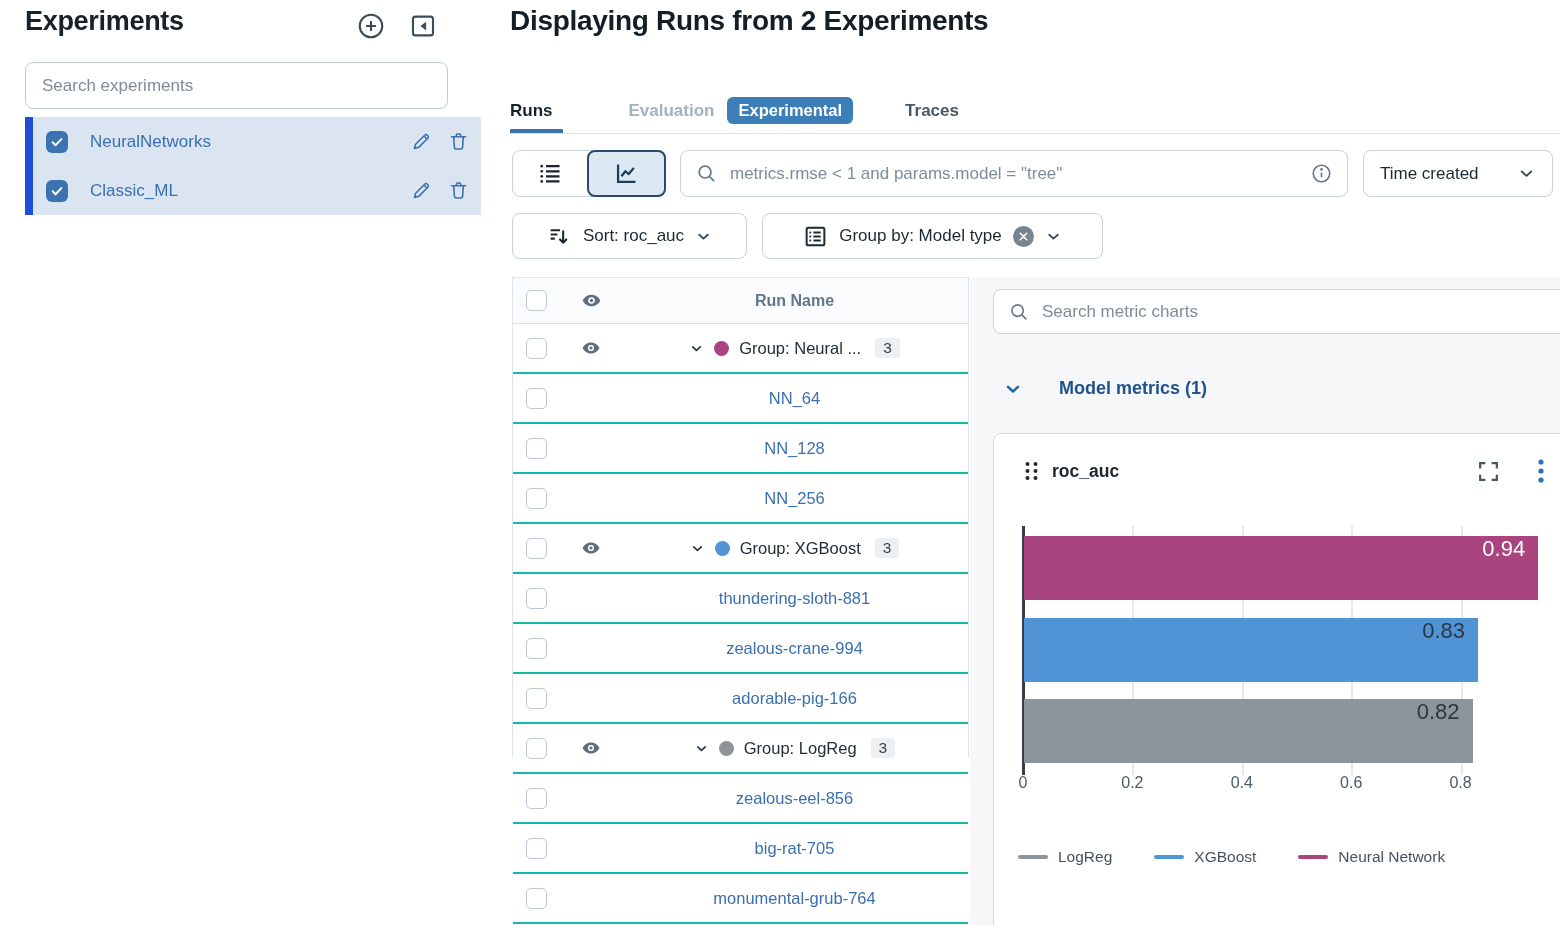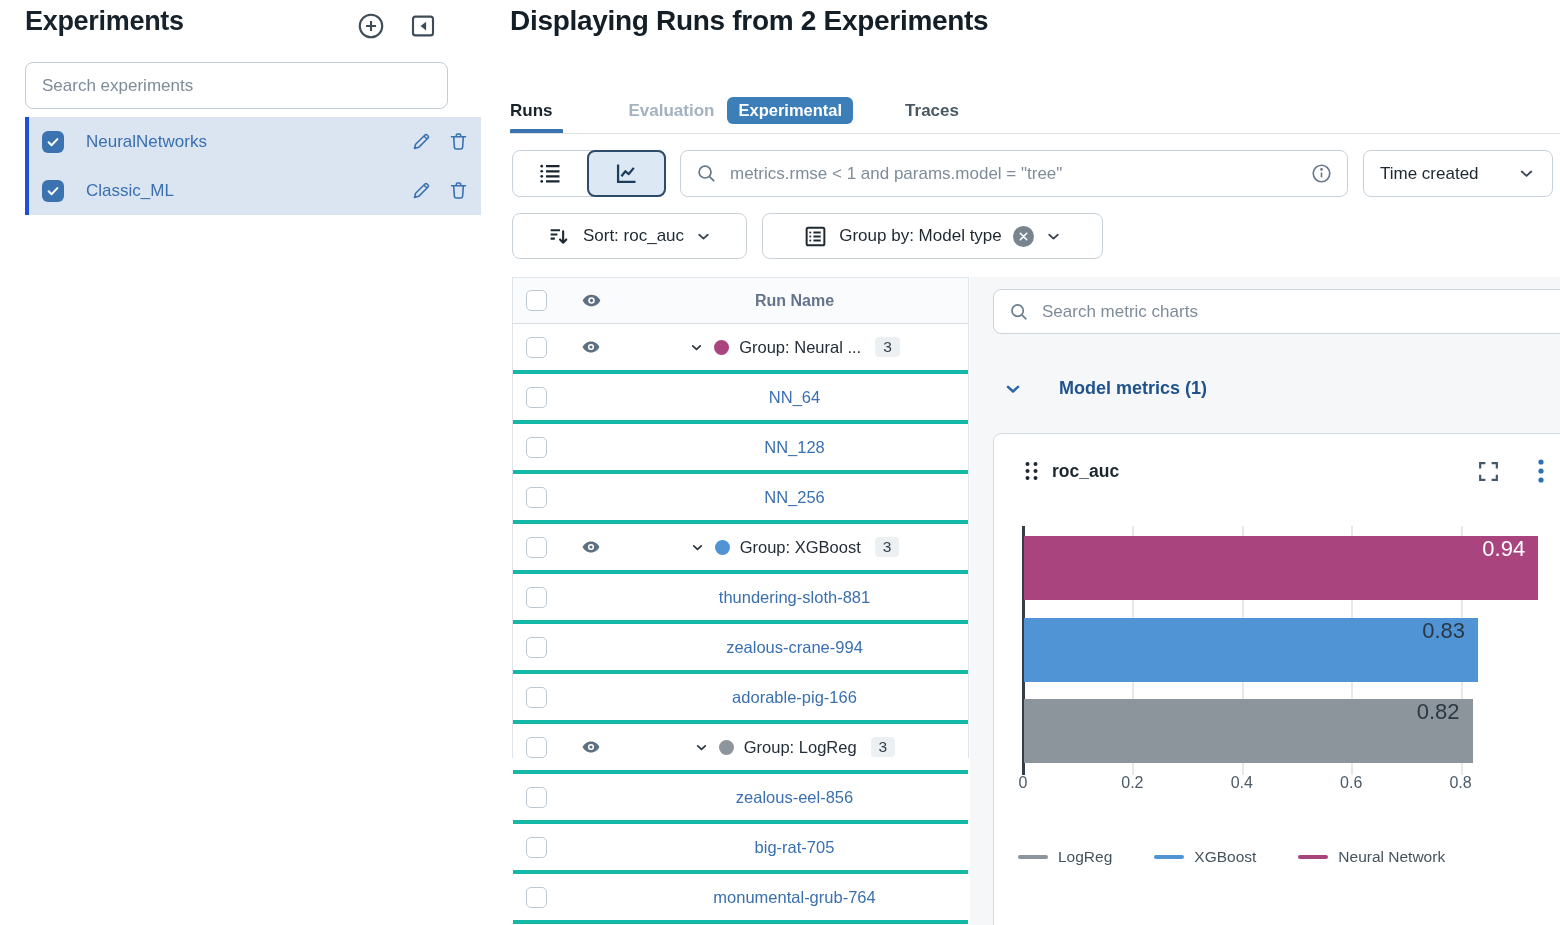--- a/index.html
+++ b/index.html
@@ -9,21 +9,21 @@
   svg { display:block; }
 
   
   .sb-title { position:absolute; left:25px; top:6px; font-size:27px; font-weight:700; color:#17222b; letter-spacing:-0.3px; }
   .sb-actions { position:absolute; left:356px; top:11px; display:flex; gap:22px; }
   .icon-btn { cursor:pointer; }
   .sb-search { position:absolute; left:25px; top:62px; width:423px; height:47px;
     border:1px solid #c3ccd5; border-radius:8px; padding:0 16px; font-size:17px;
     color:#55656f; outline:none; background:#fff; font-family:"Liberation Sans",sans-serif; }
   .sb-search::placeholder { color:#7e8c9a; }
-  .exp-block { position:absolute; left:25px; top:117px; width:456px; border-left:4px solid #1d4ed8; }
+  .exp-block { position:absolute; left:25px; top:117px; width:456px; border-left:8px solid #1d4ed8; }
   .exp-row { height:49px; display:flex; align-items:center; background:#dbe5f1; }
   .cb { width:22px; height:22px; border-radius:6px; flex:0 0 auto; }
   .cb.checked { background:#3a73b0; display:flex; align-items:center; justify-content:center; }
   .cb.empty { background:#fff; border:1.5px solid #bcc9d5; border-radius:5px; width:21px; height:21px; }
   .exp-row .cb { margin-left:13px; }
   .exp-name { margin-left:22px; font-size:17px; color:#3a6fb0; cursor:pointer; }
   .exp-icons { margin-left:auto; margin-right:12px; display:flex; gap:16px; }
 
   
   .main-title { position:absolute; left:510px; top:5px; font-size:28px; font-weight:700; color:#141e26; letter-spacing:-0.3px; }
@@ -57,21 +57,21 @@
   .sort-btn { left:512px; width:235px; }
   .group-btn { left:762px; width:341px; }
   .xcircle { width:21px; height:21px; border-radius:50%; background:#78858f; display:flex;
     align-items:center; justify-content:center; cursor:pointer; }
 
   
   .tbl { position:absolute; left:512px; top:277px; width:457px; height:481px;
     border-left:1px solid #dfe4e9; border-right:1px solid #dfe4e9; background:#fff; }
   .tbl-head { height:47px; background:#fafbfc; border-top:1px solid #e3e7ec; border-bottom:1px solid #d8dee4;
     display:flex; align-items:center; }
-  .trow { height:50px; border-bottom:4px solid #14b8a6; display:flex; align-items:center; background:#fff; }
+  .trow { height:50px; border-bottom:2px solid #14b8a6; display:flex; align-items:center; background:#fff; }
   .col-cb { width:48px; display:flex; align-items:center; }
   .col-cb .cb { margin-left:13px; }
   .col-eye { width:60px; display:flex; align-items:center; justify-content:center; }
   .col-name { flex:1; display:flex; align-items:center; justify-content:center; gap:10px; }
   .head-label { font-size:16px; font-weight:600; color:#64748b; }
   .run-link { font-size:16.5px; color:#3a6fb0; cursor:pointer; }
   .grp-label { font-size:16.5px; color:#232e38; }
   .grp-dot { width:15px; height:15px; border-radius:50%; }
   .grp-count { background:#edf0f3; border-radius:4px; padding:1px 8px; font-size:15.5px; color:#333f4a; margin-left:4px; }
 

